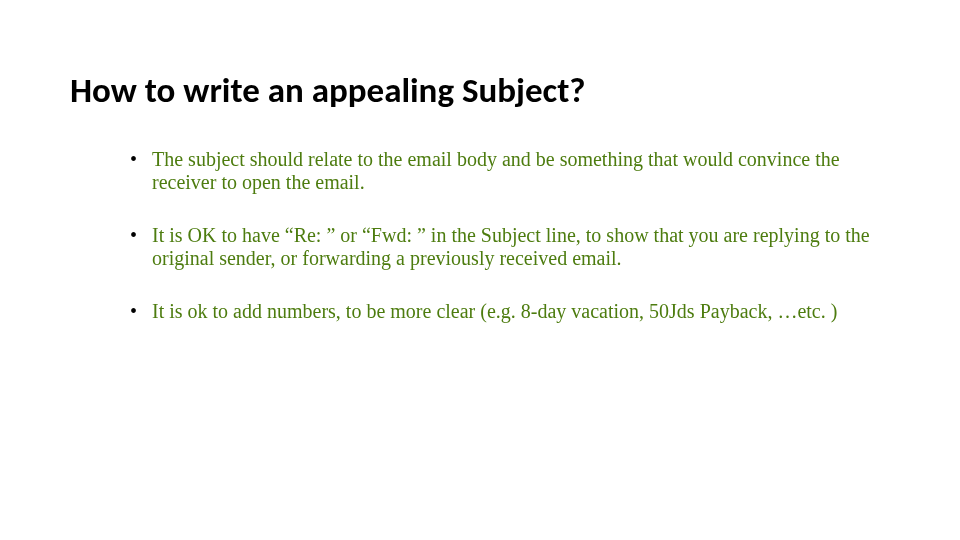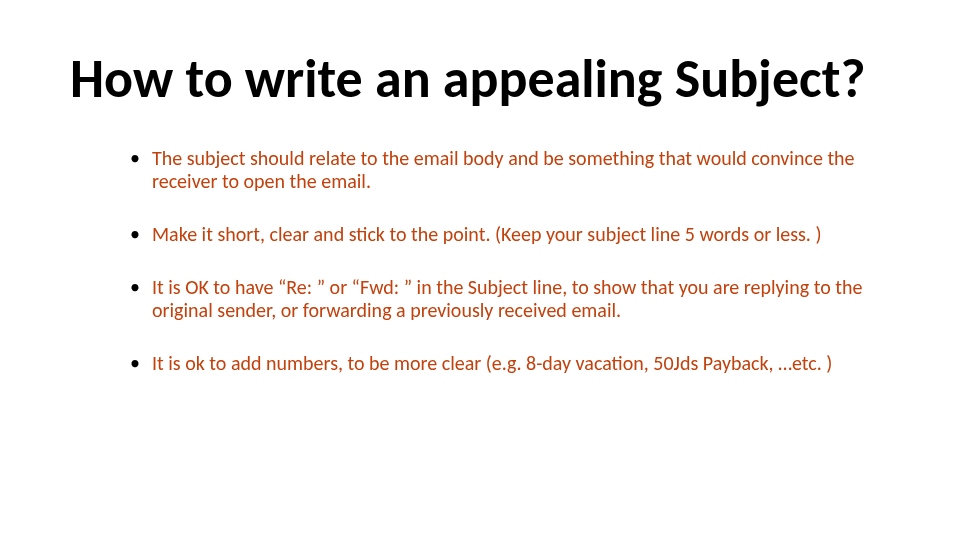--- a/index.html
+++ b/index.html
@@ -14,50 +14,51 @@
       font-family: Calibri, 'Segoe UI', Arial, sans-serif;
       color: #000000;
       overflow: hidden;
     }
     .slide {
       width: 100%;
       height: 100%;
       padding: 50px 70px 40px 70px;
     }
     .title {
-      font-size: 54px;
+      font-size: 35px;
       font-weight: 700;
       margin-bottom: 38px;
       line-height: 1.1;
+      margin-top: 21px;
     }
     .bullets {
       list-style: none;
       padding-left: 60px;
     }
     .bullets li {
       position: relative;
       font-size: 20px;
       line-height: 1.15;
       margin-bottom: 30px;
       padding-left: 22px;
-      color: #c2410c;
+      color: #4d7c0f;
+      font-family: Liberation Serif, serif;
     }
     .bullets li::before {
       content: "•";
       position: absolute;
       left: 0;
       top: 0;
       font-size: 20px;
       color: #000000;
     }
   </style>
 </head>
 <body>
 
 <div class="slide">
   <h1 class="title">How to write an appealing Subject?</h1>
   <ul class="bullets">
     <li>The subject should relate to the email body and be something that would convince the receiver to open the email.</li>
-    <li>Make it short, clear and stick to the point. (Keep your subject line 5 words or less. )</li>
     <li>It is OK to have “Re: ” or “Fwd: ” in the Subject line, to show that you are replying to the original sender, or forwarding a previously received email.</li>
     <li>It is ok to add numbers, to be more clear (e.g. 8-day vacation, 50Jds Payback, …etc. )</li>
   </ul>
 </div>
 
 </body></html>

